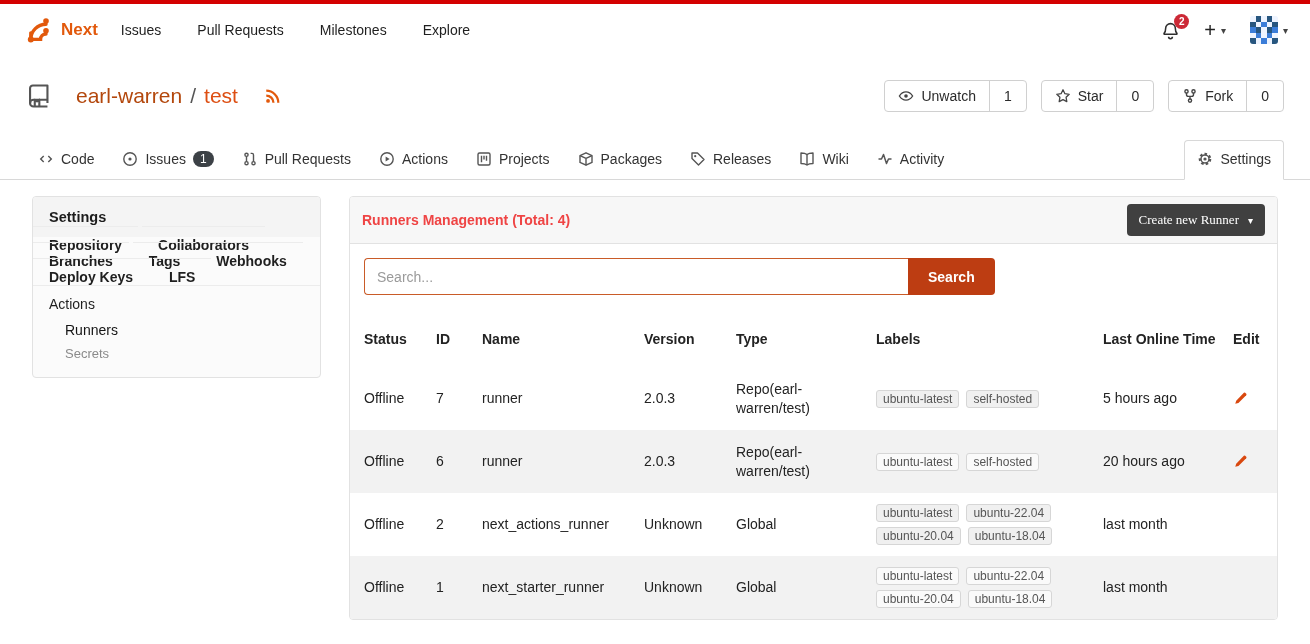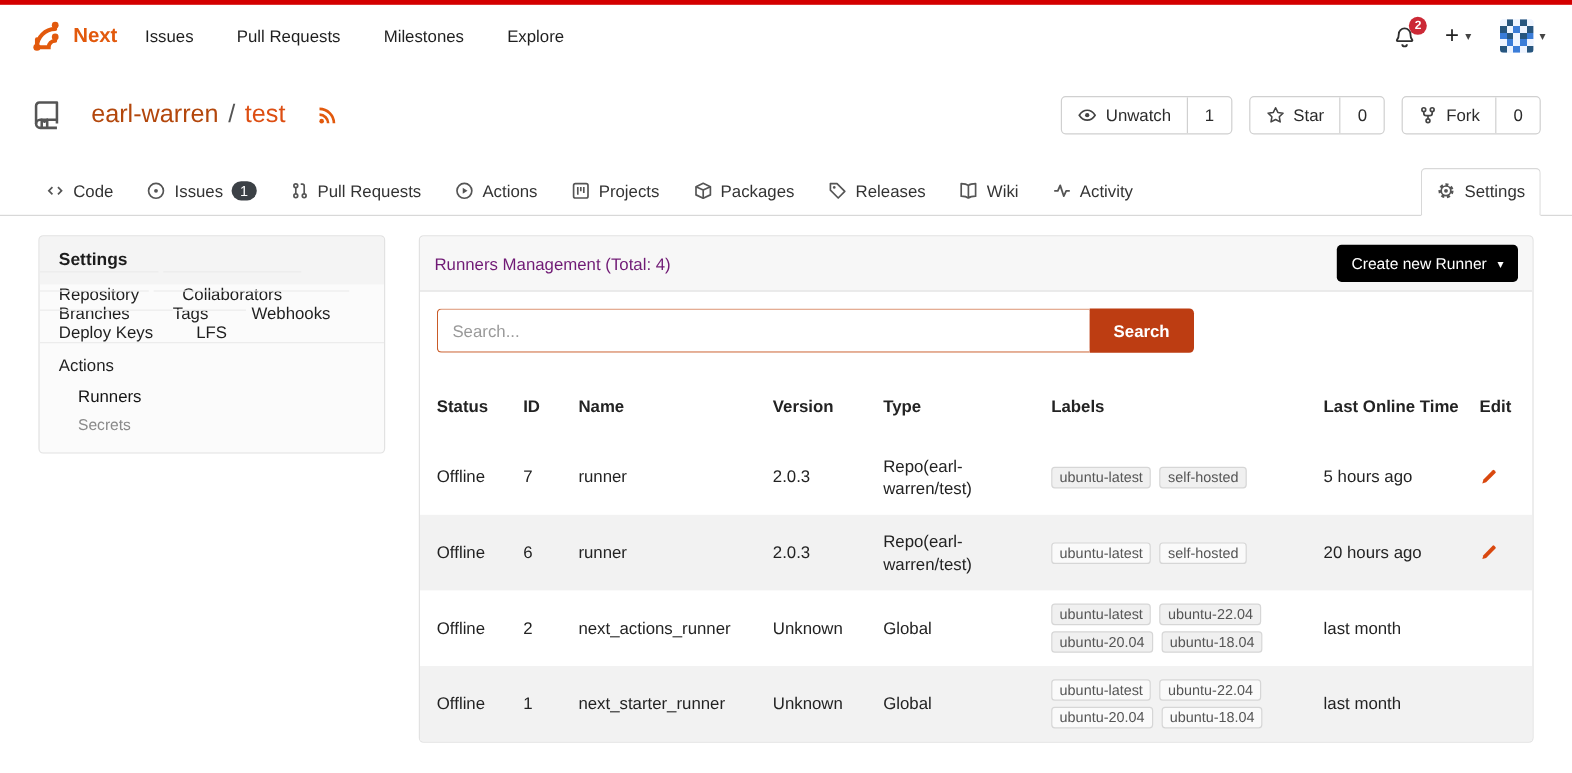--- a/index.html
+++ b/index.html
@@ -52,35 +52,35 @@
   .tab-badge { background:#3c4146; color:#fff; font-size:12px; border-radius:9px; padding:1px 7px; }
   .tab.active { margin-left:auto; background:#fff; border:1px solid #d8d8d8; border-bottom:1px solid #fff;
     border-radius:4px 4px 0 0; margin-bottom:-1px; }
 
   
   .content { display:flex; align-items:flex-start; gap:28px; padding:16px 32px 0; }
 
   
   .sidebar { width:289px; border:1px solid #e2e2e2; border-radius:4px; background:#fbfbfb; overflow:hidden; }
   .sidebar-header { font-weight:700; padding:12px 16px; background:#f4f4f4; font-size:14.5px; color:#1c1c1c; }
-  .side-item { padding:10px 16px; border-top:1px solid #ececec; color:#1f1f1f; cursor:pointer; }
+  .side-item { padding:10px 16px; border-top:1px solid #ececec; color:#1f1f1f; cursor:pointer;font-weight:bold; }
   .side-group { border-top:1px solid #ececec; padding:10px 0 12px; }
   .side-group-label { padding:0 16px 6px; color:#1f1f1f; cursor:pointer; }
   .side-sub { padding:4px 16px 4px 32px; cursor:pointer; }
   .side-sub.active { font-weight:400; color:#141414; }
   .side-sub.muted { color:#8a8a8a; font-size:13px; }
 
   
   .panel { flex:1; border:1px solid #e2e2e2; border-radius:4px; overflow:hidden; background:#fff; }
   .panel-header { display:flex; align-items:center; justify-content:space-between;
     background:#f7f7f7; border-bottom:1px solid #e2e2e2; padding:7px 12px; }
-  .panel-title { font-weight:400; color:#701a75; }
-  .create-btn { background:#000000; color:#fff; border:none; border-radius:4px; padding:8px 12px;
+  .panel-title { font-weight:700; color:#ef4444; }
+  .create-btn { background:#404040; color:#fff; border:none; border-radius:4px; padding:8px 12px;
     font-size:13px; display:flex; align-items:center; gap:9px; cursor:pointer;
-    font-family:Liberation Sans, sans-serif; }
+    font-family:Liberation Serif, serif; }
   .create-btn .caret { color:#fff; }
 
   .panel-body { padding:14px 0 0; }
   .search-row { display:flex; margin:0 14px 16px; }
   .search-input { width:544px; height:37px; border:1.5px solid #c95b28; border-right:none;
     border-radius:4px 0 0 4px; padding:0 12px; font-size:14px; outline:none;
     font-family:"Liberation Sans",sans-serif; }
   .search-input::placeholder { color:#9a9a9a; }
   .search-btn { height:37px; background:#bd3d12; color:#fff; border:none; border-radius:0 4px 4px 0;
     padding:0 20px; font-size:14px; font-weight:600; cursor:pointer; font-family:"Liberation Sans",sans-serif; }

